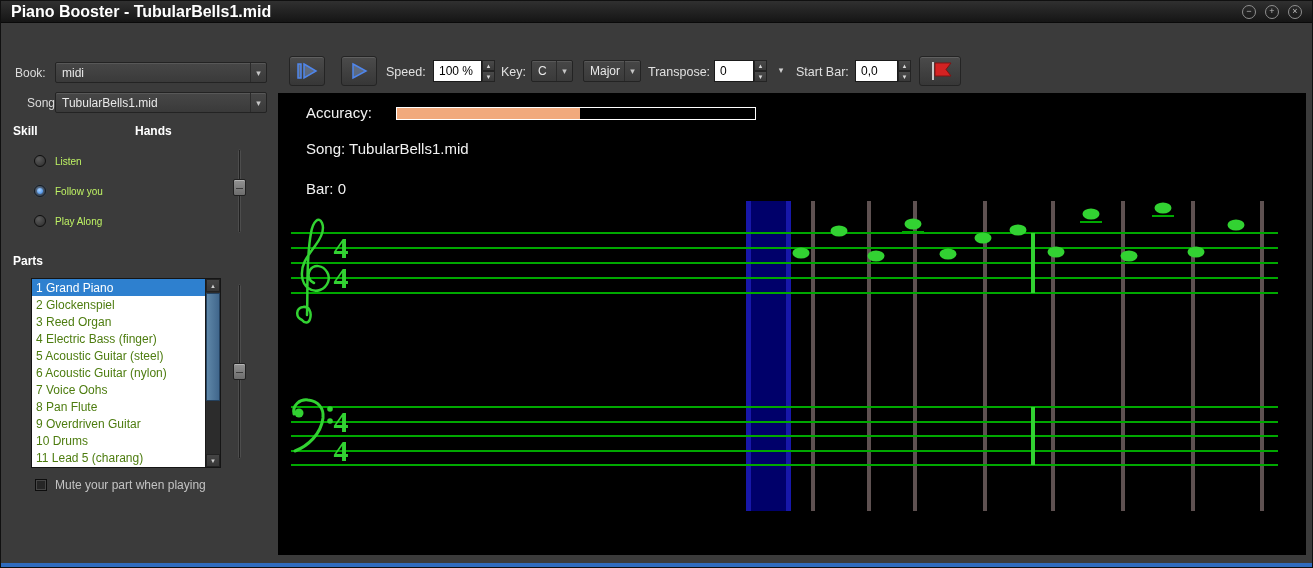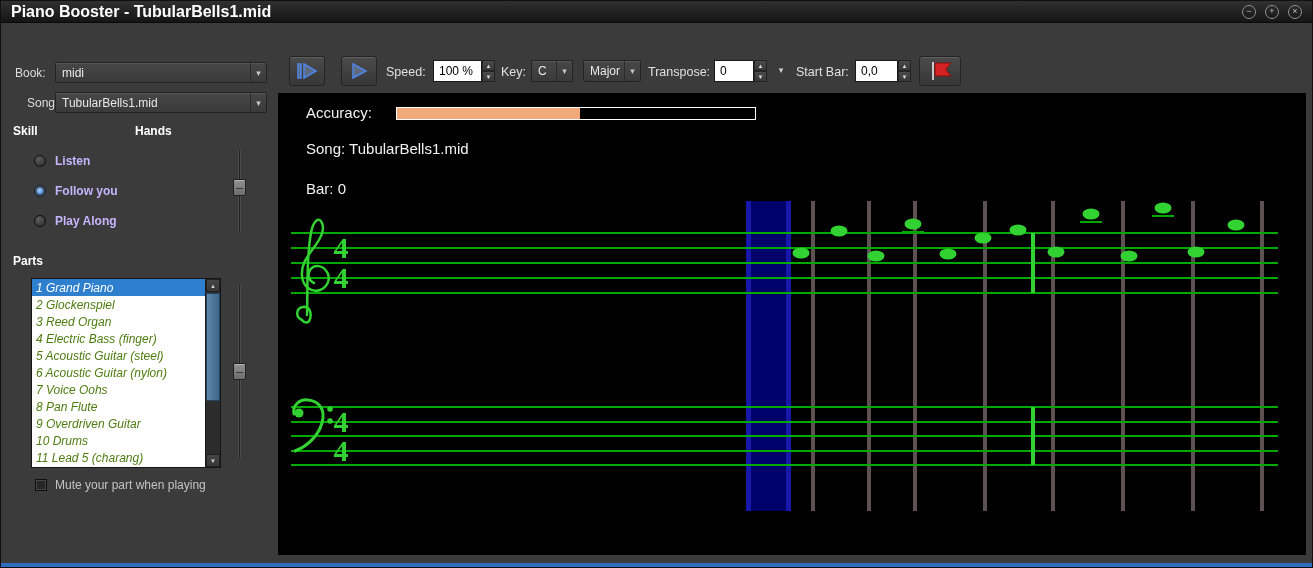--- a/index.html
+++ b/index.html
@@ -30,24 +30,24 @@
   .combo-text{padding:0 6px;flex:1;white-space:nowrap;overflow:hidden;}
   .combo-arrow{width:16px;align-self:stretch;display:flex;align-items:center;justify-content:center;color:#c6c6c6;font-size:9px;border-left:1px solid #2b2b2b;}
   .skill-h{left:12px;top:77px;}
   .hands-h{left:134px;top:77px;}
   .radio-col{position:absolute;}
   .skill-col{left:33px;top:99px;}
   .hands-col{left:158px;top:99px;}
   .radio-row{height:30px;display:flex;align-items:center;}
   .radio{width:12px;height:12px;border-radius:50%;border:1px solid #101010;background:radial-gradient(circle at 35% 30%,#5c5c5c,#2a2a2a);position:relative;margin-right:9px;flex:none;}
   .radio.on::after{content:"";position:absolute;left:2px;top:2px;width:6px;height:6px;border-radius:50%;background:radial-gradient(circle at 40% 35%,#aad2ff,#2f7fe0);box-shadow:0 0 4px #55a0ff;}
-  .radio-label{color:#c4b5fd;font-size:12px;white-space:nowrap;font-weight:bold;}
+  .radio-label{color:#bef264;font-size:10px;white-space:nowrap;}
   .parts-h{left:12px;top:207px;}
   .parts-box{position:absolute;left:30px;top:231px;width:190px;height:190px;border:1px solid #151515;background:#ffffff;display:flex;}
-  .parts-list{width:173px;display:flex;flex-direction:column;background:#ffffff;font-style:italic;}
+  .parts-list{width:173px;display:flex;flex-direction:column;background:#ffffff;}
   .list-item{flex:1;display:flex;align-items:center;padding-left:4px;font-size:12px;color:#4d7c0f;white-space:nowrap;overflow:hidden;}
   .list-item.selected{background:#2e80cf;color:#fff;}
   .vscrollbar{flex:1;background:#2c2c2c;border-left:1px solid #1a1a1a;position:relative;}
   .sb-btn{position:absolute;left:0;right:0;height:13px;background:linear-gradient(#454545,#373737);color:#cfcfcf;font-size:6px;display:flex;align-items:center;justify-content:center;border:1px solid #222;}
   .sb-btn.up{top:0;}
   .sb-btn.down{bottom:0;}
   .sb-thumb{position:absolute;left:0;right:0;top:14px;height:108px;background:linear-gradient(90deg,#5e87a8,#41678c);border:1px solid #24415e;}
   .vslider{position:absolute;width:14px;}
   .slider1{left:232px;top:102px;height:84px;}
   .slider2{left:232px;top:237px;height:175px;}

